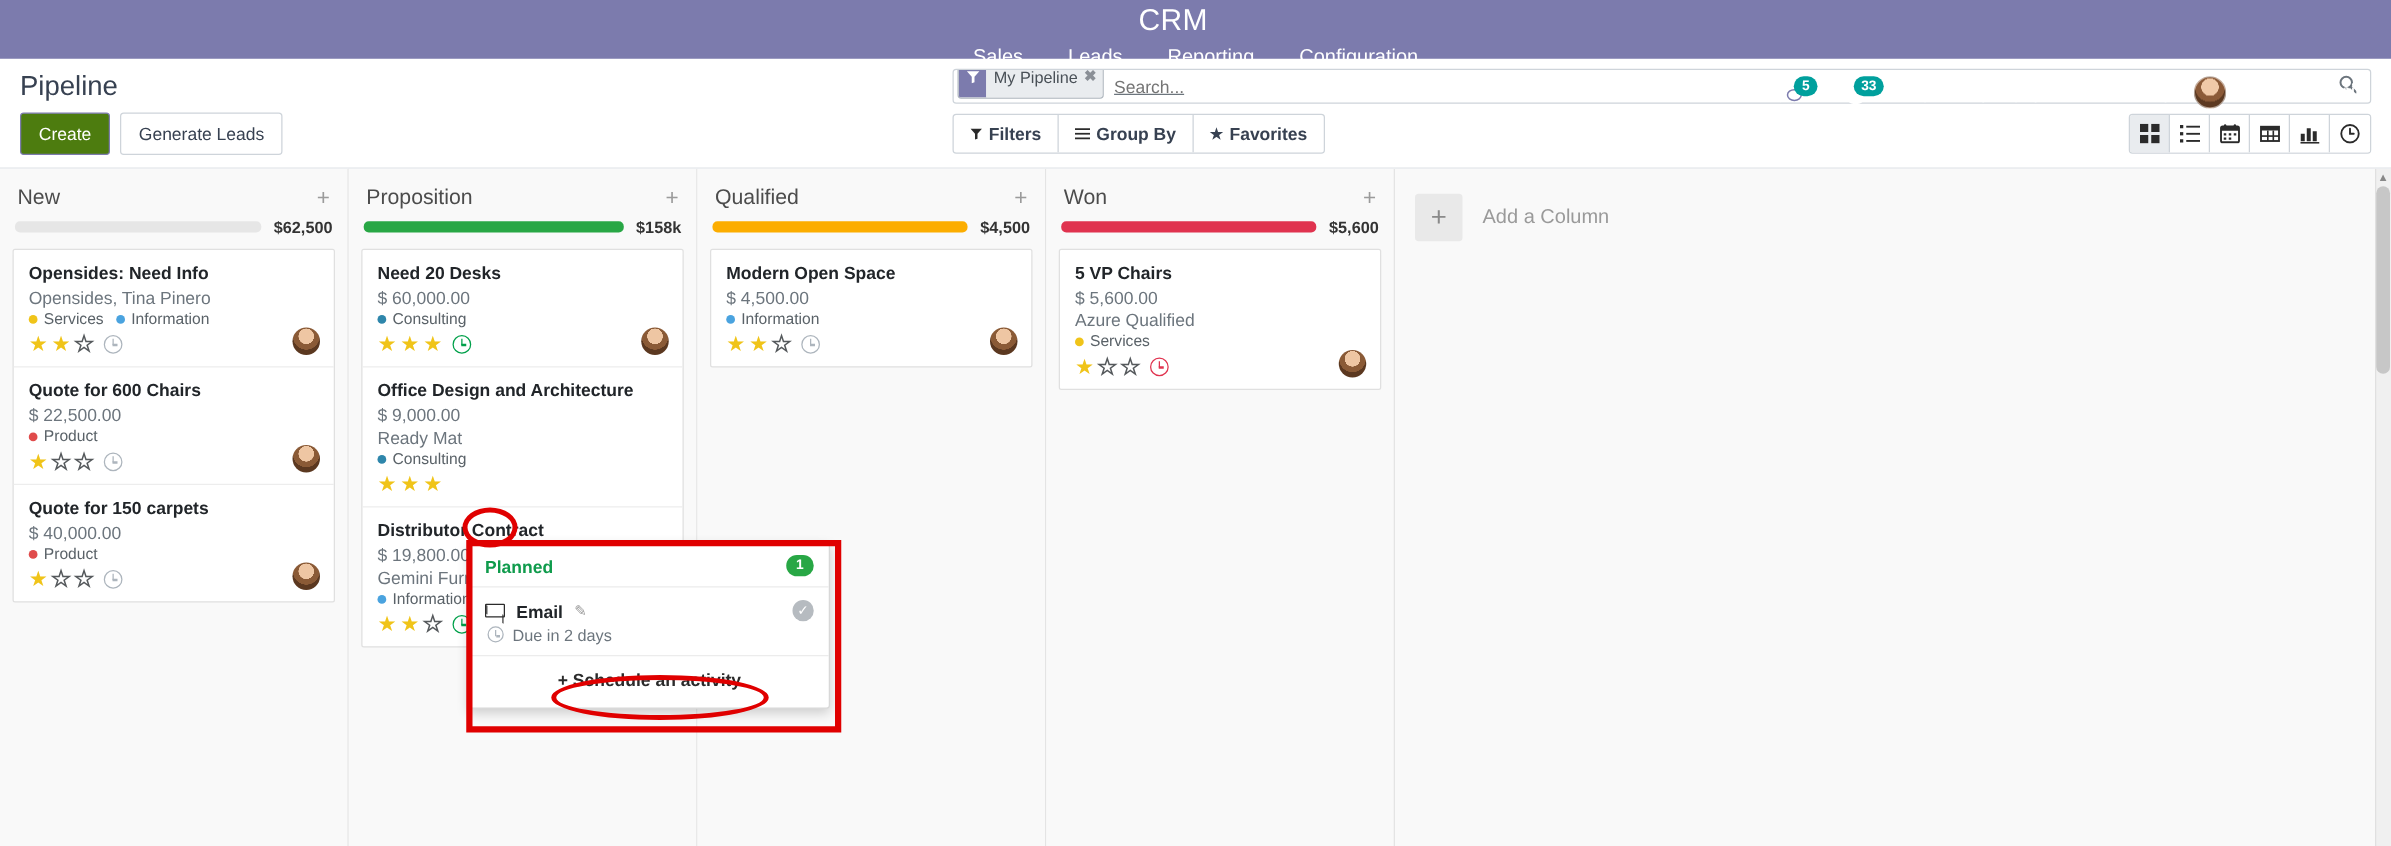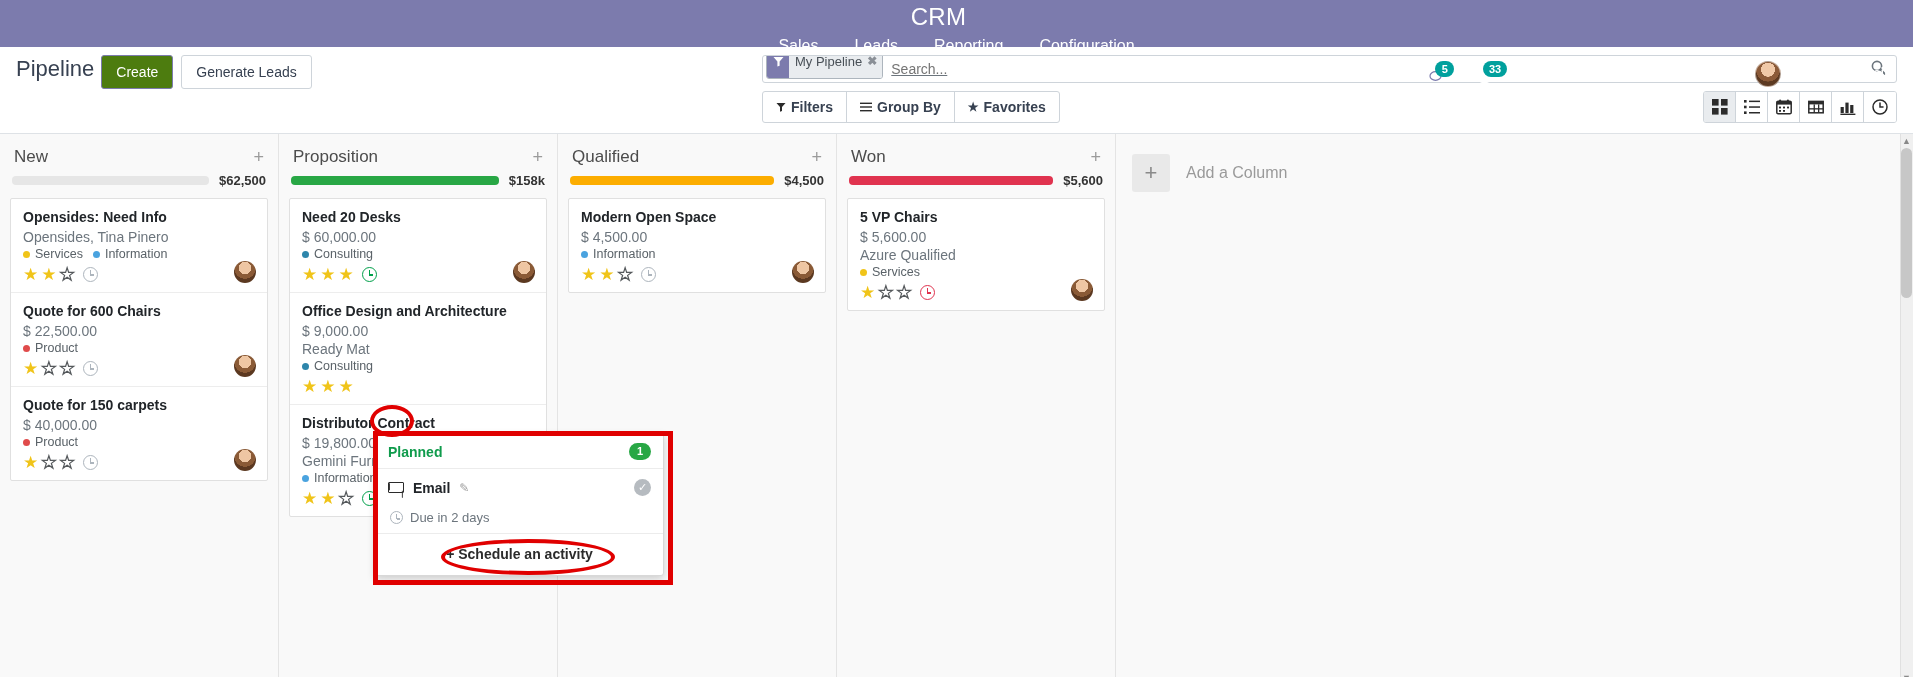--- a/index.html
+++ b/index.html
@@ -23,21 +23,21 @@
   .user-menu { display:flex; align-items:center; gap:9px; padding-right:6px; cursor:pointer; font-size:16px; }
   .avatar { width:26px; height:26px; border-radius:50%; overflow:hidden;
      background:radial-gradient(circle at 50% 32%, #f0c9a8 0 34%, #8b5a38 35% 58%, #5d3a22 59% 100%);
      border:1px solid rgba(255,255,255,.5); display:block; }
   .avatar.sm { width:22px; height:22px; border:none;
      background:radial-gradient(circle at 50% 32%, #eec6a3 0 33%, #8a5a36 34% 57%, #5b3820 58% 100%); }
 
   
   .control-panel { background:#fff; border-bottom:1px solid #dee2e6; padding:8px 16px 10px 16px;
      display:flex; align-items:flex-start; position:relative; min-height:78px; }
-  .cp-left { display:flex; flex-direction:row; gap:7px;justify-content:center; }
+  .cp-left { display:flex; flex-direction:column; gap:7px;justify-content:center; }
   .page-title { font-size:22px; color:#374151; font-weight:400; line-height:28px; }
   .btn-row { display:flex; gap:8px; }
   .btn { font-size:14px; border-radius:3px; padding:6px 14px; cursor:pointer; line-height:20px; }
   .btn-primary { background:#4d7c0f; color:#fff; border:1px solid #7c7bad; }
   .btn-default { background:#fff; color:#374151; border:1px solid #ced4da; }
   .cp-right { margin-left:auto; display:flex; flex-direction:column; align-items:flex-end;
      gap:8px; width:1135px; }
   .search-row { display:flex; width:100%; border:1px solid #ced4da; border-radius:3px;
      background:#fff; height:28px; align-items:center; overflow:hidden; }
   .facet { display:flex; align-items:center; height:36px; margin:0 0 16px 3px; border:1px solid #adb5bd;
@@ -115,21 +115,21 @@
   .pop-act { display:flex; align-items:center; gap:9px; }
   .pop-envelope { width:16px; height:11px; border:1.5px solid #2b2b2b; border-radius:1px;
      position:relative; flex:0 0 16px; }
   .pop-envelope::after { content:""; position:absolute; left:0px; top:0px; width:13px; height:7px;
      border-left:1.5px solid #2b2b2b; border-right:1.5px solid #2b2b2b;
      transform:skewY(30deg) scaleX(.92); transform-origin:left top; }
   .pop-act-name { font-size:14px; font-weight:bold; color:#212529; }
   .pop-pencil { color:#9b9b9b; font-size:12px; cursor:pointer; }
   .pop-check { margin-left:auto; width:17px; height:17px; border-radius:50%; background:#b6bbc0;
      color:#fff; font-size:11px; display:flex; align-items:center; justify-content:center; cursor:pointer; }
-  .pop-due { display:flex; align-items:center; gap:7px; margin-top:14px; padding-left:2px; }
+  .pop-due { display:flex; gap:7px; margin-top:4px; padding-left:2px; }
   .pop-due-text { font-size:13px; color:#6c757d; }
   .pop-foot { padding:11px 12px 12px 12px; text-align:center; }
   .pop-schedule { font-size:14px; font-weight:bold; color:#2b2b2b; cursor:pointer; display:inline-block; }
 
   .anno-rect { position:absolute; left:373px; top:297px; width:300px; height:154px;
      border:5px solid #e00000; z-index:25; pointer-events:none; }
   .anno-ell { position:absolute; border:4px solid #e00000; border-radius:50%; z-index:30; pointer-events:none; }
   .anno-ell.clock-ell { left:370px; top:271px; width:44px; height:32px; }
   .anno-ell.sched-ell { left:441px; top:405px; width:174px; height:36px; }
 

